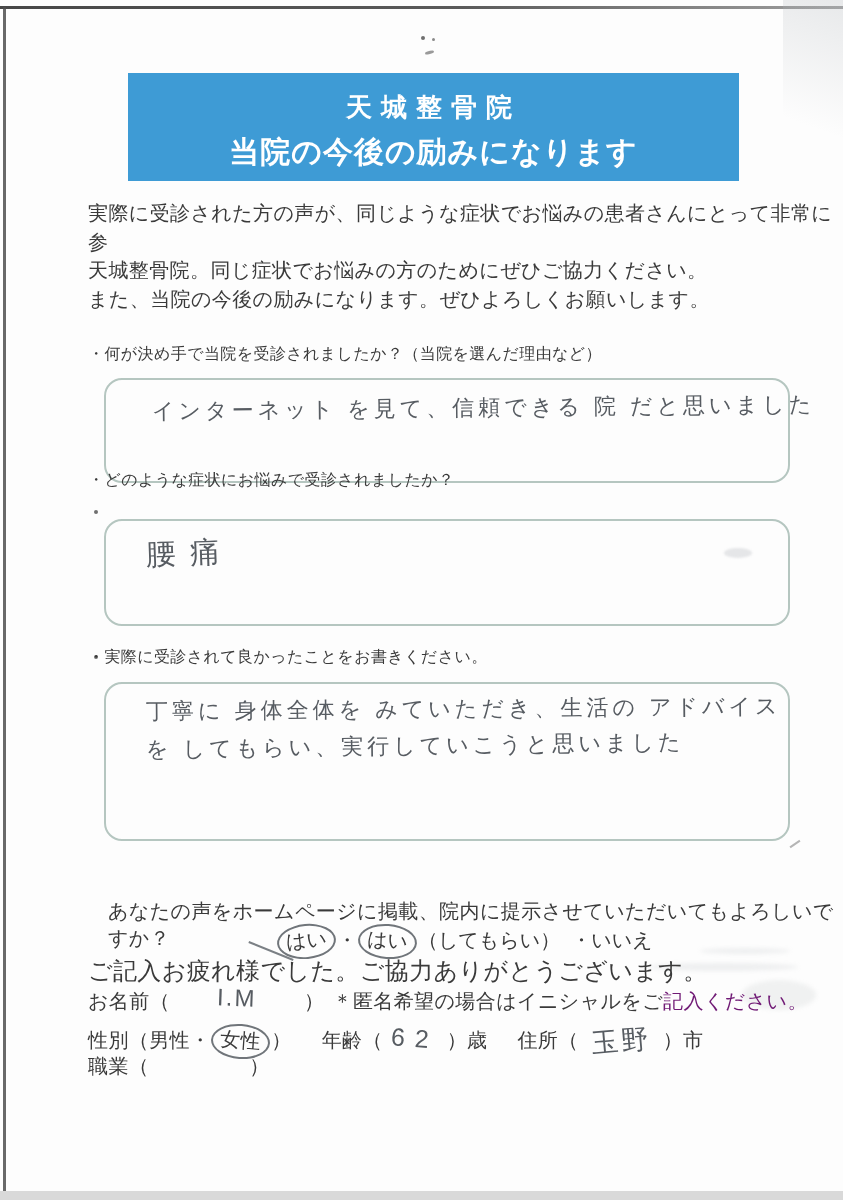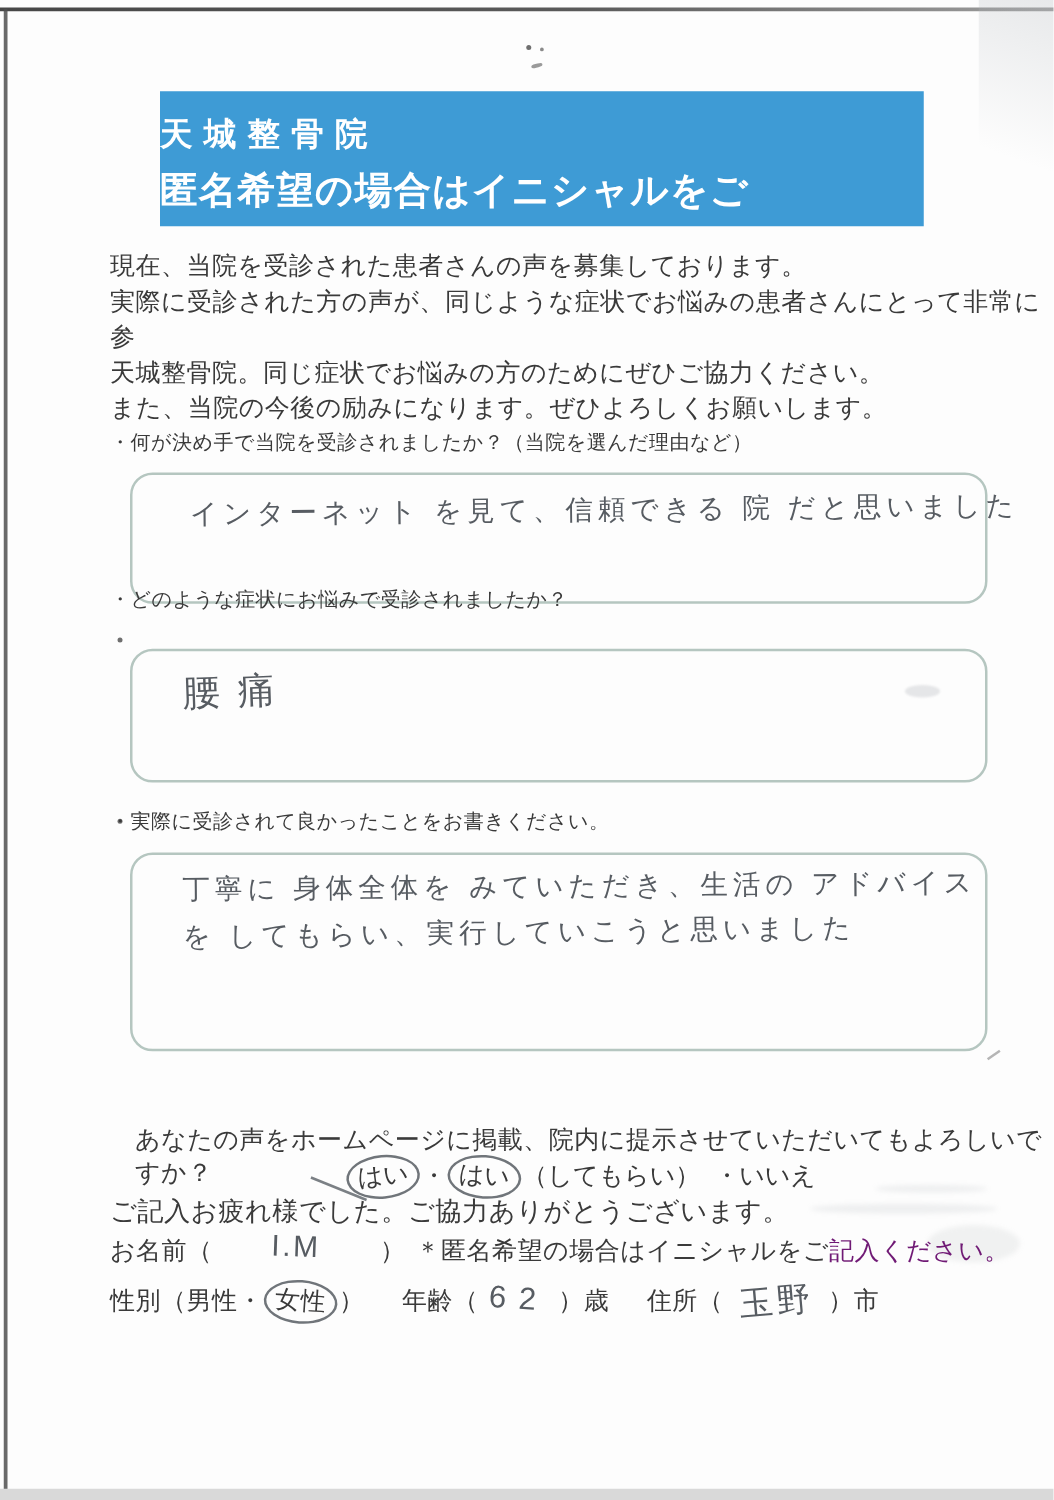--- a/index.html
+++ b/index.html
@@ -7,21 +7,21 @@
         font-family:"Liberation Sans","DejaVu Sans",sans-serif;color:#3a3a3a;}
   
   .edge-top{position:absolute;left:0;top:6px;width:843px;height:3px;
             background:linear-gradient(to right,#474747 0%,#5a5a5a 55%,#9f9f9f 100%);}
   .edge-left{position:absolute;left:3px;top:7px;width:3px;height:1185px;background:#4f4f4f;opacity:.85;}
   .edge-bottom{position:absolute;left:0;bottom:0;width:843px;height:9px;background:#d9d9d9;}
   .corner-shade{position:absolute;right:0;top:0;width:60px;height:210px;
             background:linear-gradient(200deg,rgba(175,180,185,.28),rgba(255,255,255,0) 60%);}
   
   .banner{position:absolute;left:128px;top:73px;width:611px;height:108px;background:#3E9BD5;
-          color:#ffffff;text-align:left;font-weight:bold;}
+          color:#ffffff;text-align:center;font-weight:bold;}
   .banner .l1{margin-top:17px;font-size:26px;letter-spacing:9px;}
   .banner .l2{margin-top:7px;font-size:30px;letter-spacing:1px;}
   
   .intro{position:absolute;left:88px;top:199px;font-size:20px;line-height:28.5px;letter-spacing:.4px;}
   .q{position:absolute;left:88px;font-size:16px;letter-spacing:.4px;}
   #q1{top:344px}#q2{top:470px}#q3{top:647px}
   
   .abox{position:absolute;left:104px;width:682px;border:2.5px solid #b5c6c0;border-radius:18px;}
   #box1{top:378px;height:101px}
   #box2{top:519px;height:103px}
@@ -36,21 +36,21 @@
   #hw-name{display:inline-block;font-size:24px;letter-spacing:2px;transform:rotate(2deg) translateY(-2px);}
   #hw-age{display:inline-block;font-size:25px;letter-spacing:10px;transform:rotate(4deg);margin:0 8px;}
   #hw-addr{display:inline-block;font-size:27px;letter-spacing:3px;transform:rotate(-5deg) translateY(3px);margin:0 12px;}
   
   .perm{position:absolute;left:88px;top:898px;font-size:20px;letter-spacing:.4px;margin-left:20px;}
   .opts{position:absolute;left:276px;top:924px;font-size:20px;white-space:nowrap;}
   .hand-circle{display:inline-block;border:2px solid #70757a;border-radius:50%;padding:1px 7px 3px;margin:0 1px;}
   .hc1{transform:rotate(-5deg);}
   .hc2{transform:rotate(4deg);}
   .tail{position:absolute;left:247px;top:950px;width:48px;border-top:2px solid #7b8085;transform:rotate(22deg);}
-  .thanks{position:absolute;left:88px;top:955px;font-size:21px;letter-spacing:.4px;font-family:Liberation Mono, monospace;}
+  .thanks{position:absolute;left:88px;top:955px;font-size:24px;letter-spacing:.4px;font-family:Liberation Mono, monospace;}
   .row{position:absolute;left:88px;font-size:20px;white-space:nowrap;letter-spacing:.4px;}
   #row-name{top:986px}
   #row-demo{top:1020px}
   #row-occ{top:1053px}
   .gap-name{display:inline-block;width:134px;text-align:center;}
   .note{margin-left:8px;}
   .faded{color:#701a75;}
   .gap-demo{display:inline-block;width:30px;}
   .spacer-occ{display:inline-block;width:100px;}
   
@@ -82,25 +82,24 @@
   <div class="speck" id="sp4"></div>
   <div class="speck" id="sp5"></div>
   <div class="speck" id="sp6"></div>
   <div class="smudge" id="sm1"></div>
   <div class="smudge" id="sm2"></div>
   <div class="smudge" id="sm3"></div>
   <div class="smudge" id="sm4"></div>
 
   <div class="banner">
     <div class="l1">天城整骨院</div>
-    <div class="l2">匿名希望の場合はイニシャルをご</div>
+    <div class="l2">当院の今後の励みになります</div>
   </div>
 
   <div class="intro">
-    <div>現在、当院を受診された患者さんの声を募集しております。</div>
     <div>実際に受診された方の声が、同じような症状でお悩みの患者さんにとって非常に参</div>
     <div>天城整骨院。同じ症状でお悩みの方のためにぜひご協力ください。</div>
     <div>また、当院の今後の励みになります。ぜひよろしくお願いします。</div>
   </div>
 
   <div class="q" id="q1">・何が決め手で当院を受診されましたか？（当院を選んだ理由など）</div>
   <div class="abox" id="box1"></div>
   <div class="hw" id="hw1">インターネット を見て、信頼できる 院 だと思いました</div>
 
   <div class="q" id="q2">・どのような症状にお悩みで受診されましたか？</div>
@@ -120,14 +119,17 @@
   <div class="thanks">ご記入お疲れ様でした。ご協力ありがとうございます。</div>
 
   <div class="row" id="row-name">
     <span>お名前（</span><span class="gap-name"><span class="hw-inline" id="hw-name">I.M</span></span><span>）</span><span class="note">＊匿名希望の場合はイニシャルをご</span><span class="faded">記入ください。</span>
   </div>
 
   <div class="row" id="row-demo">
     <span>性別（男性・</span><span class="hand-circle hc2"><span>女性</span></span><span>）</span><span class="gap-demo"></span><span>年齢（</span><span class="hw-inline" id="hw-age">62</span><span>）歳</span><span class="gap-demo"></span><span>住所（</span><span class="hw-inline" id="hw-addr">玉野</span><span>）市</span>
   </div>
 
+  <div class="row" id="row-occ">
+    <span>職業（</span><span class="spacer-occ"></span><span>）</span>
+  </div>
 
 </div>
 
 </body></html>

